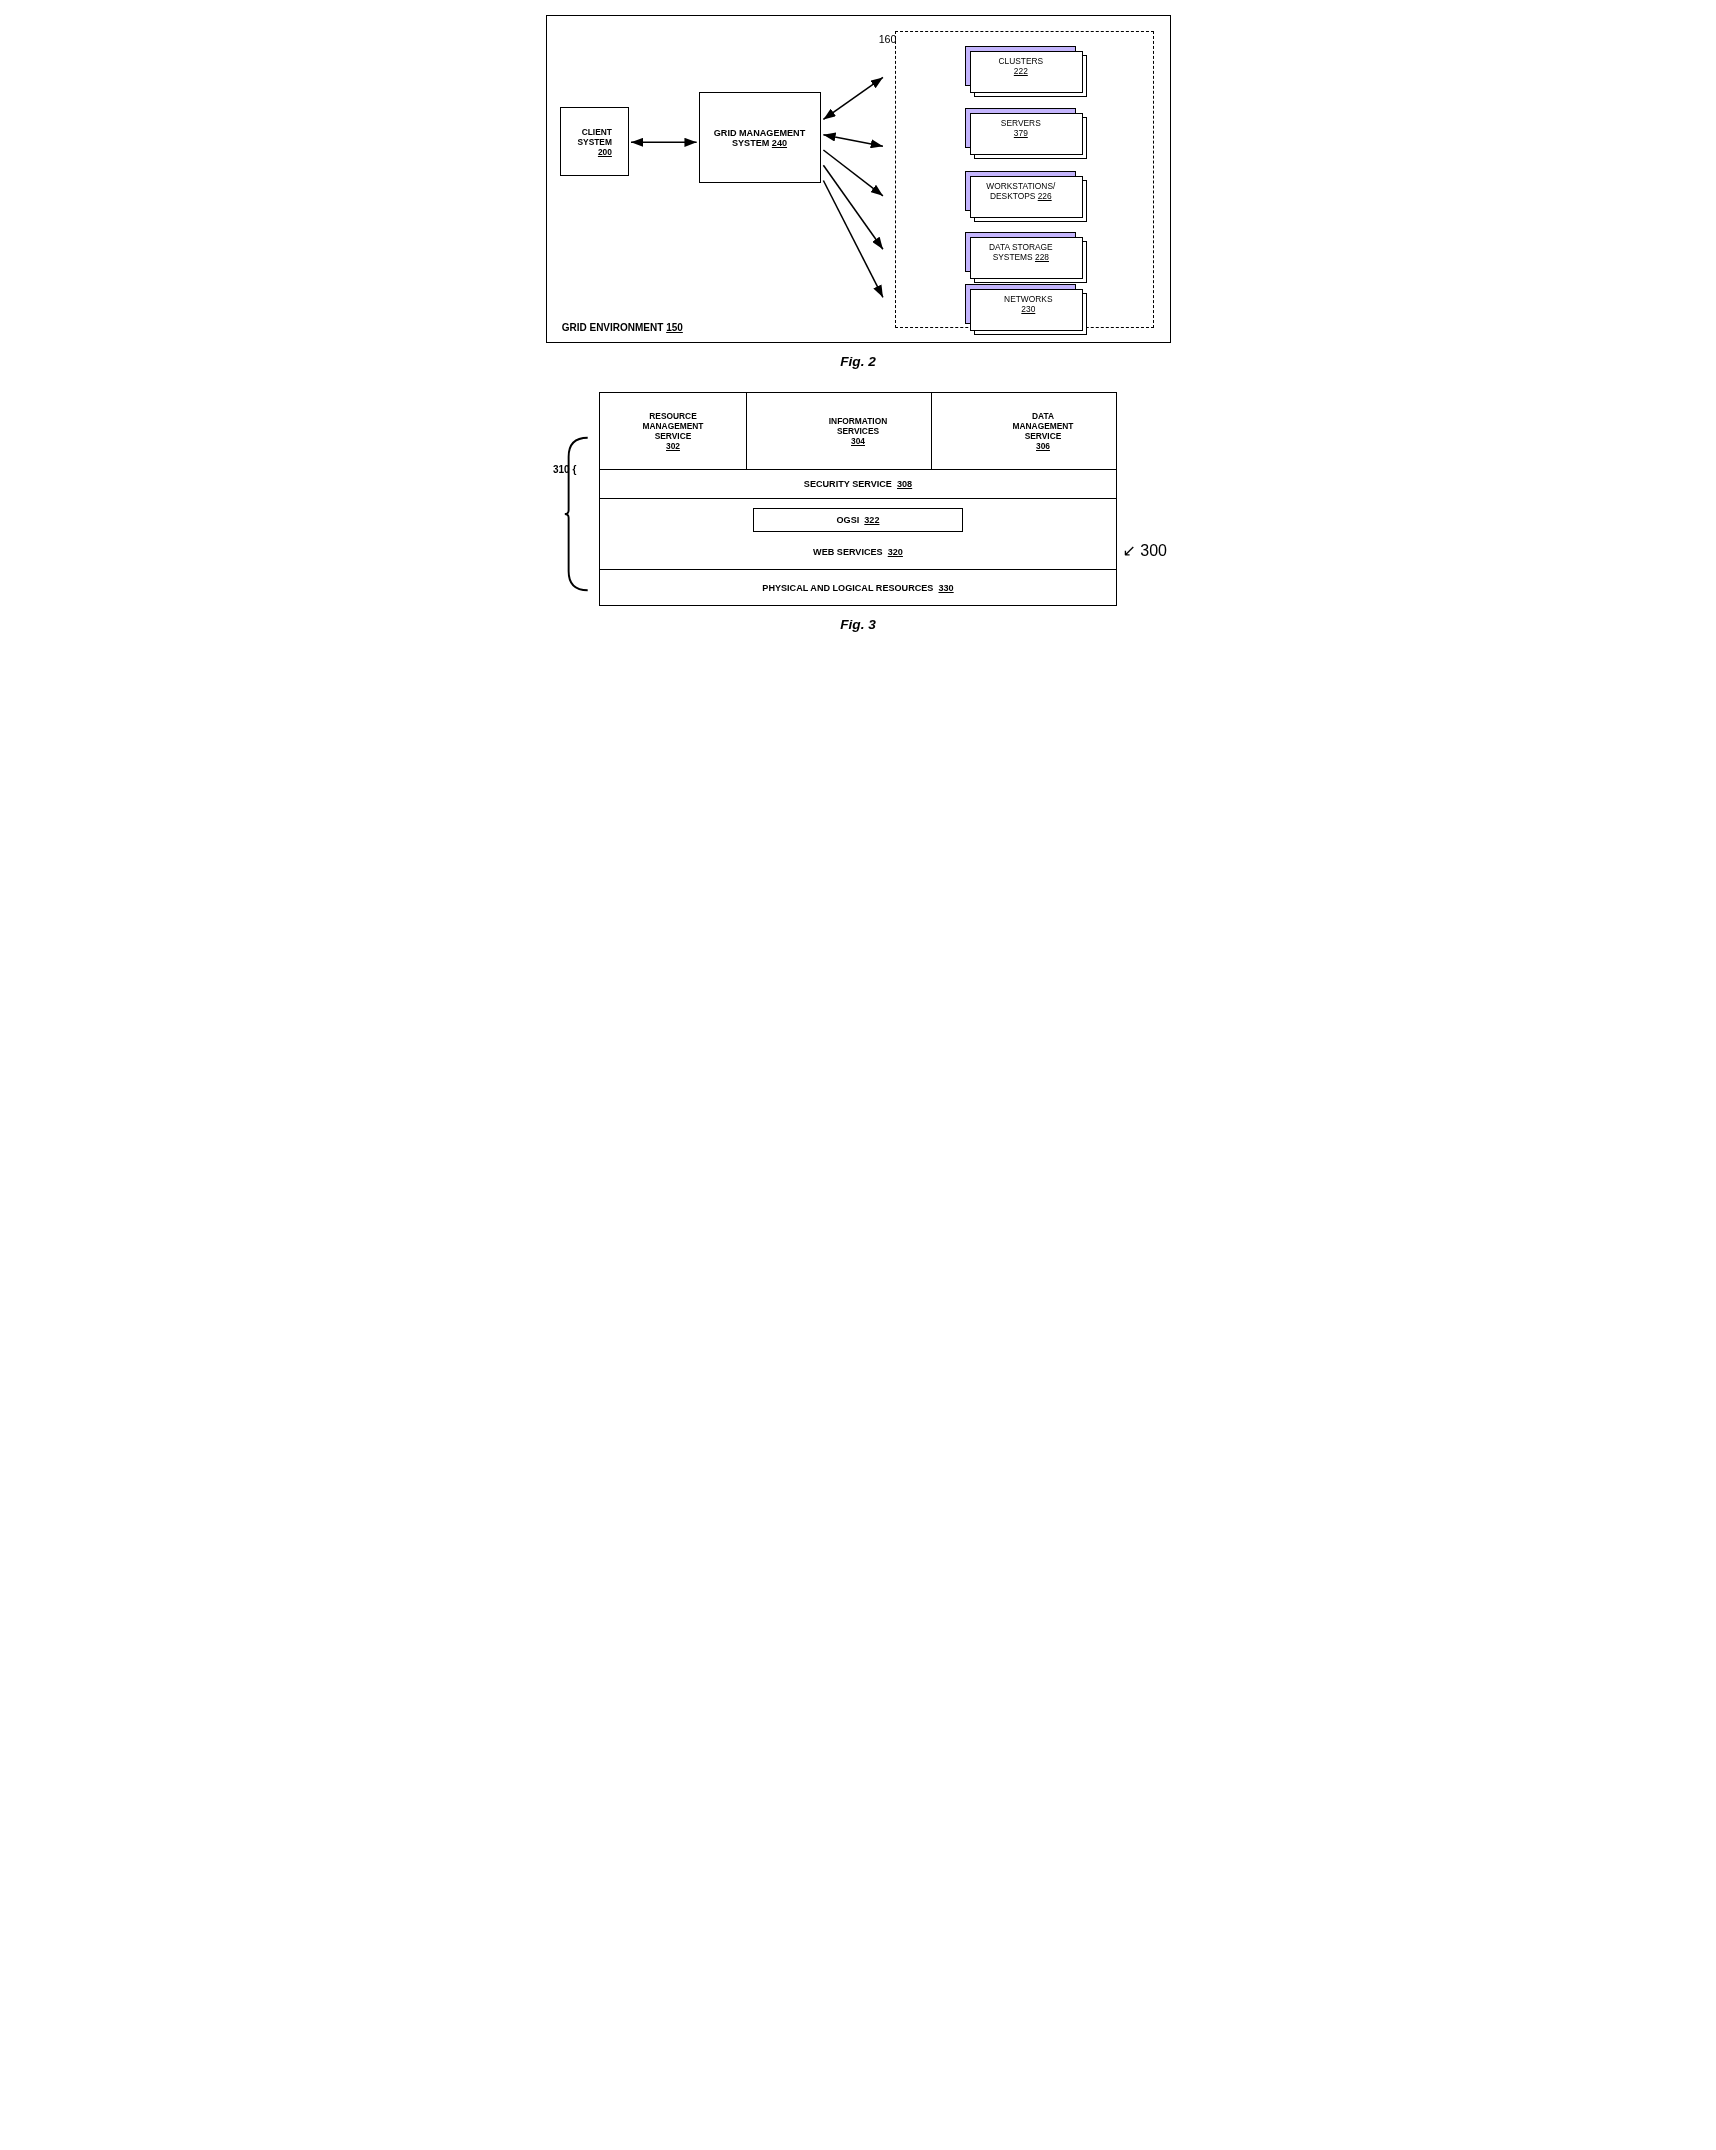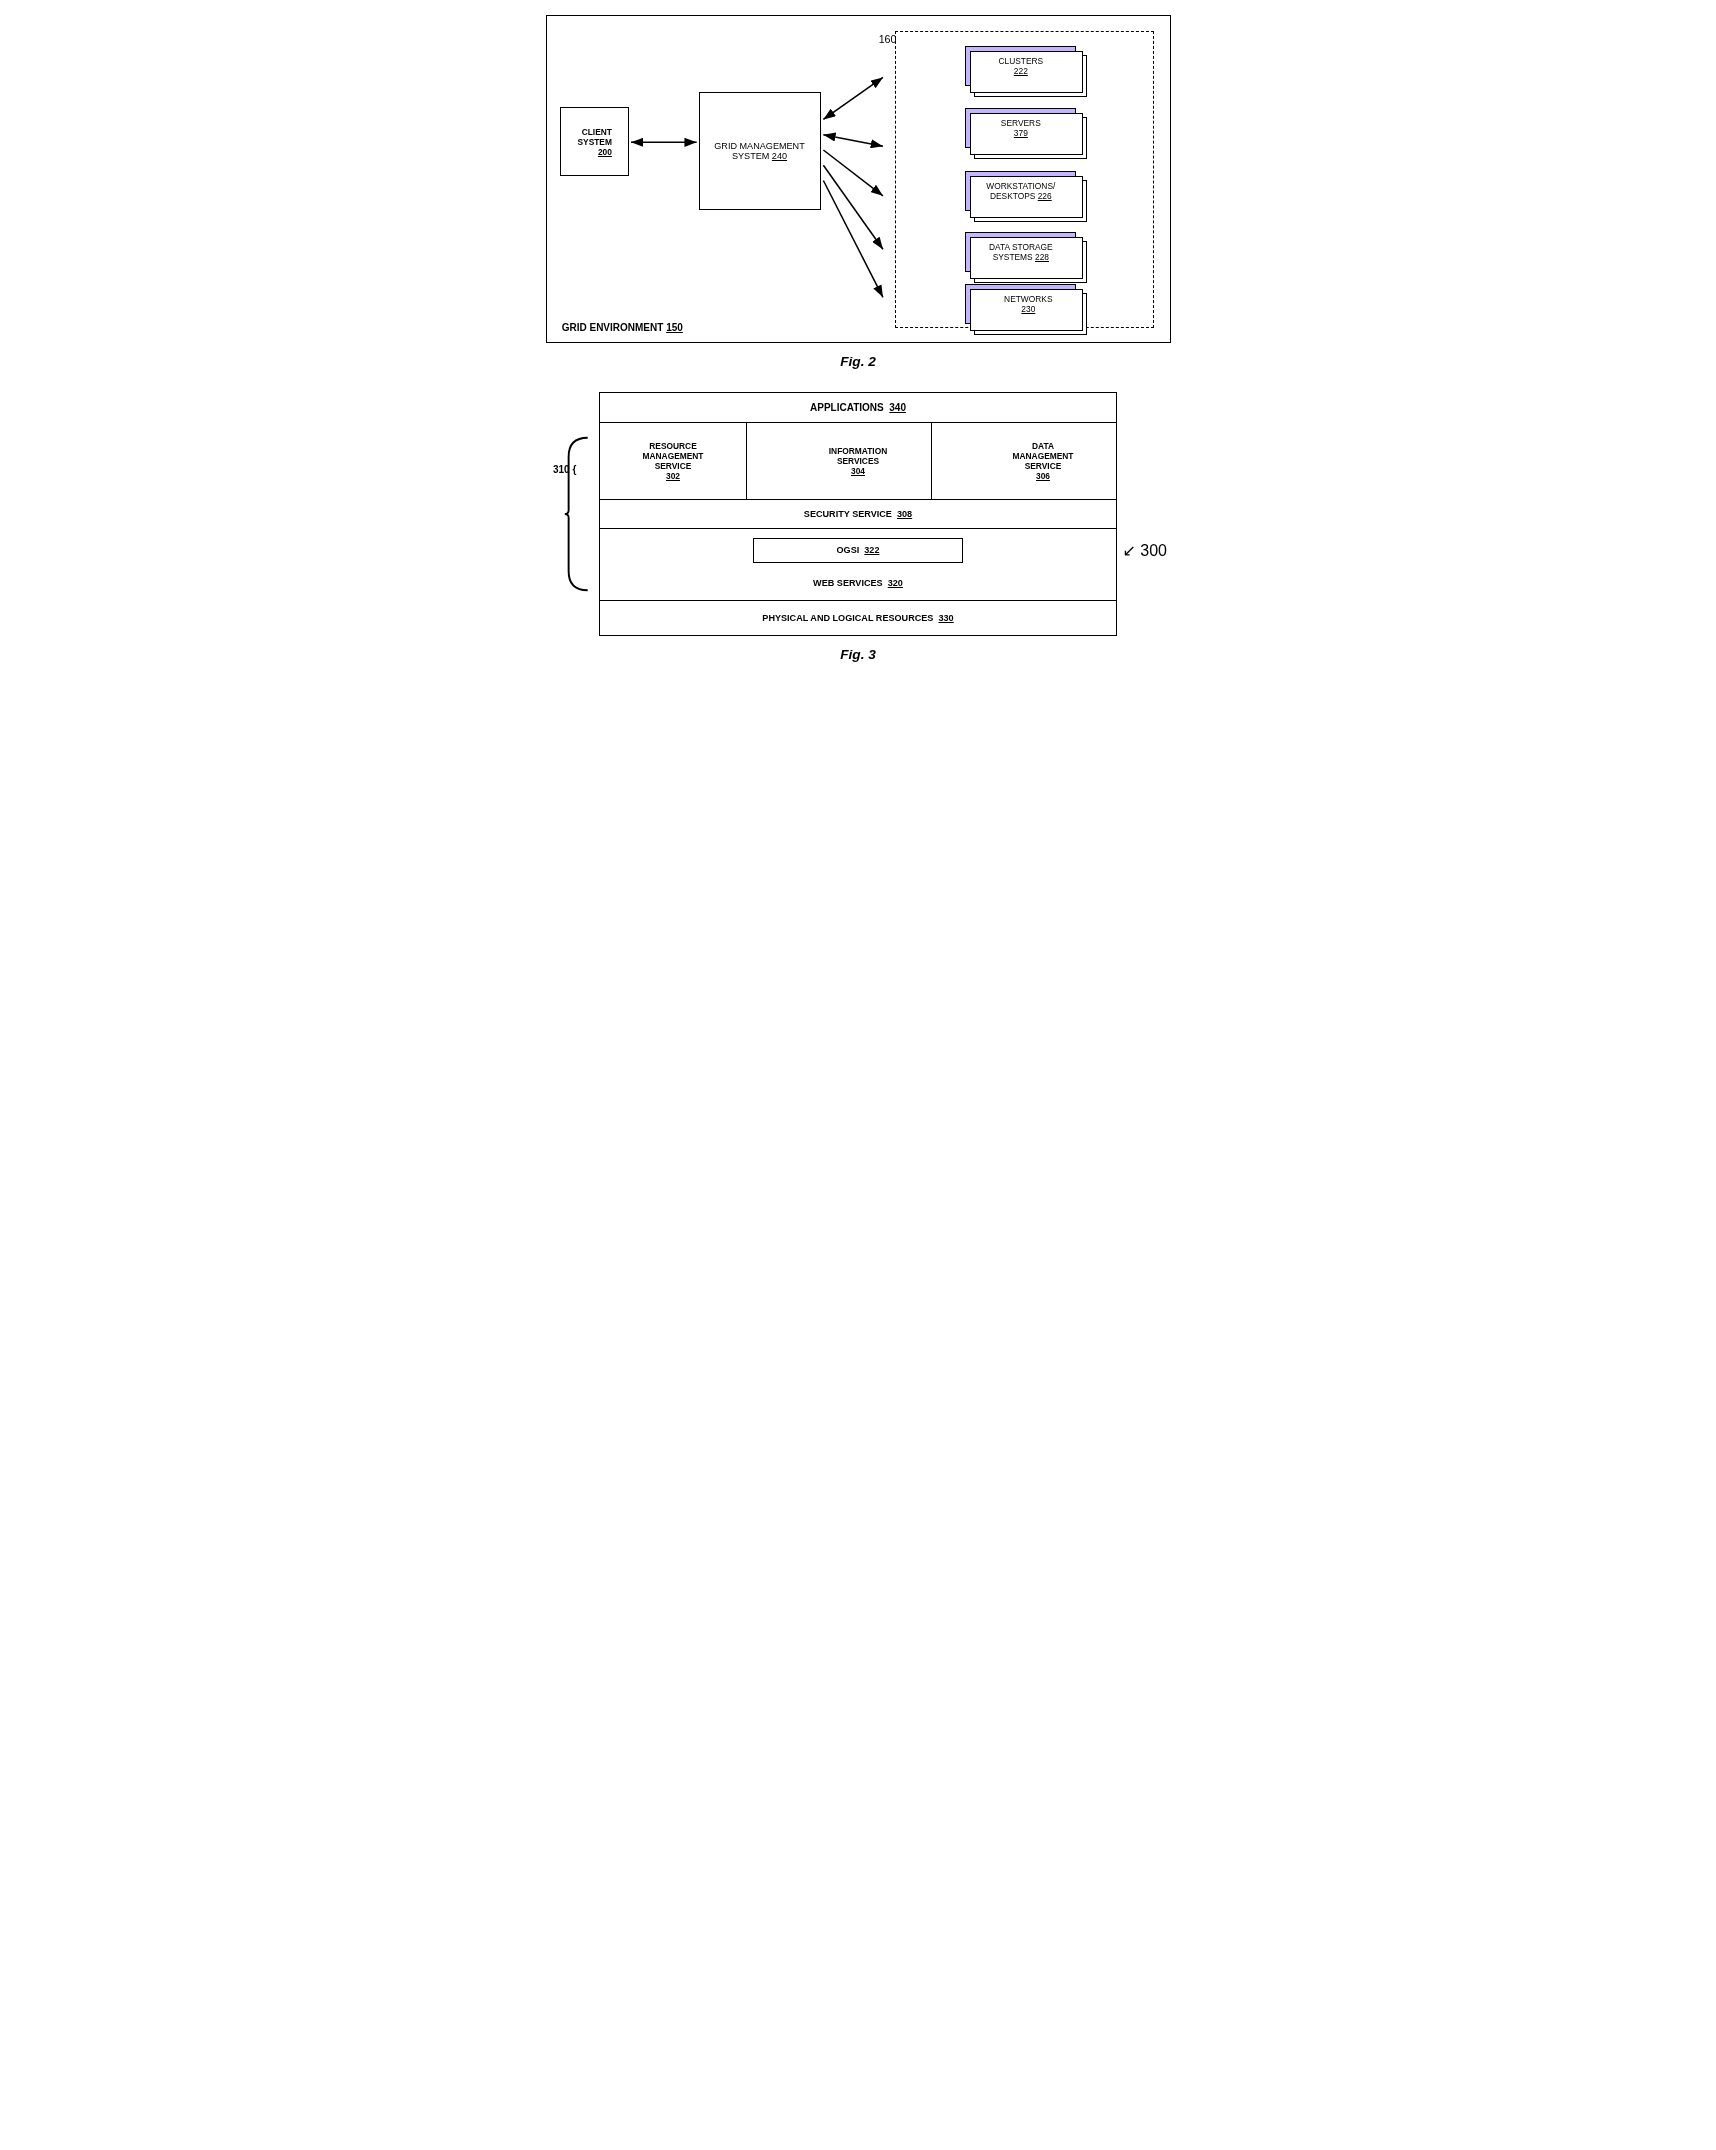--- a/index.html
+++ b/index.html
@@ -57,29 +57,29 @@
       font-weight: bold;
       background: #fff;
     }
 
     
     .gms-box {
       position: absolute;
       left: 152px;
       top: 76px;
       width: 122px;
-      height: 118px;
-      border: 1.5px solid #000;
-      display: flex;
-      flex-direction: column;
-      align-items: center;
-      justify-content: center;
-      text-align: center;
-      font-size: 9.1px;
-      font-weight: normal;
+      height: 91px;
+      border: 1.5px solid #000;
+      display: flex;
+      flex-direction: column;
+      align-items: center;
+      justify-content: center;
+      text-align: center;
+      font-size: 9.1px;
+      font-weight: bold;
       background: #fff;
     }
 
     
     .dashed-region {
       position: absolute;
       right: 15.2px;
       top: 15.2px;
       width: 259px;
       height: 297px;
@@ -338,23 +338,20 @@
 <div class="fig3-container">
   <div class="fig3-wrapper">
 
     <svg class="bracket-310" viewBox="0 0 40 210" preserveAspectRatio="none">
       <path d="M35,5 Q10,5 10,30 L10,100 Q10,105 5,105 Q10,105 10,110 L10,180 Q10,205 35,205" fill="none" stroke="#000" stroke-width="2.5"></path>
     </svg>
     <div style="position:absolute; left:-46px; top:72px; font-size:10px; font-weight:bold;">310 {</div>
 
     <div class="fig3-diagram">
 
-      <div class="fig3-applications">
-        <span>APPLICATIONS &nbsp;<u>340</u></span>
-      </div>
 
       <div class="fig3-services-row">
         <div class="fig3-service-cell">
           <span>RESOURCE<br>MANAGEMENT<br>SERVICE<br><u>302</u></span>
         </div>
         <div class="fig3-service-cell">
           <span>INFORMATION<br>SERVICES<br><u>304</u></span>
         </div>
         <div class="fig3-service-cell">
           <span>DATA<br>MANAGEMENT<br>SERVICE<br><u>306</u></span>

